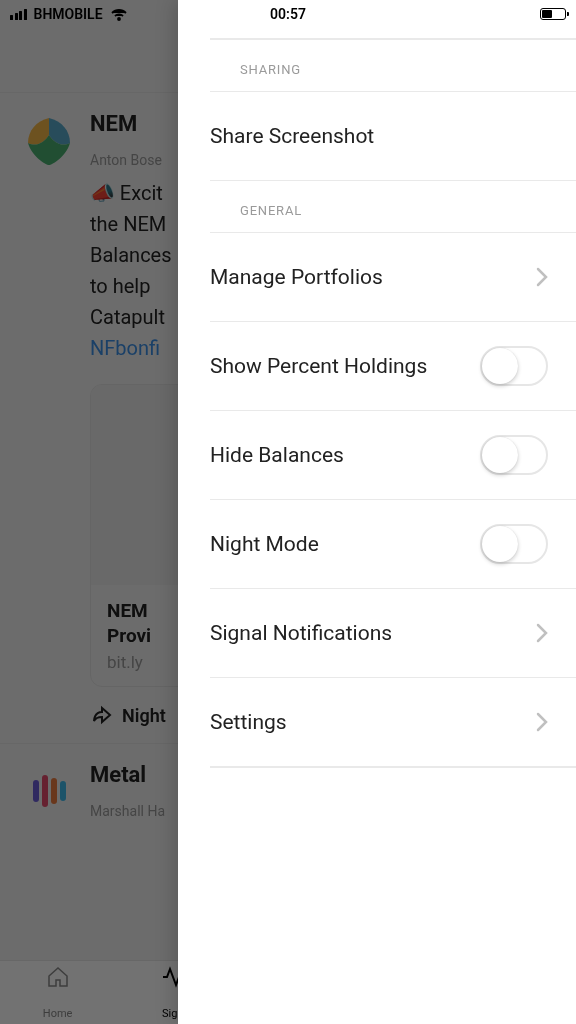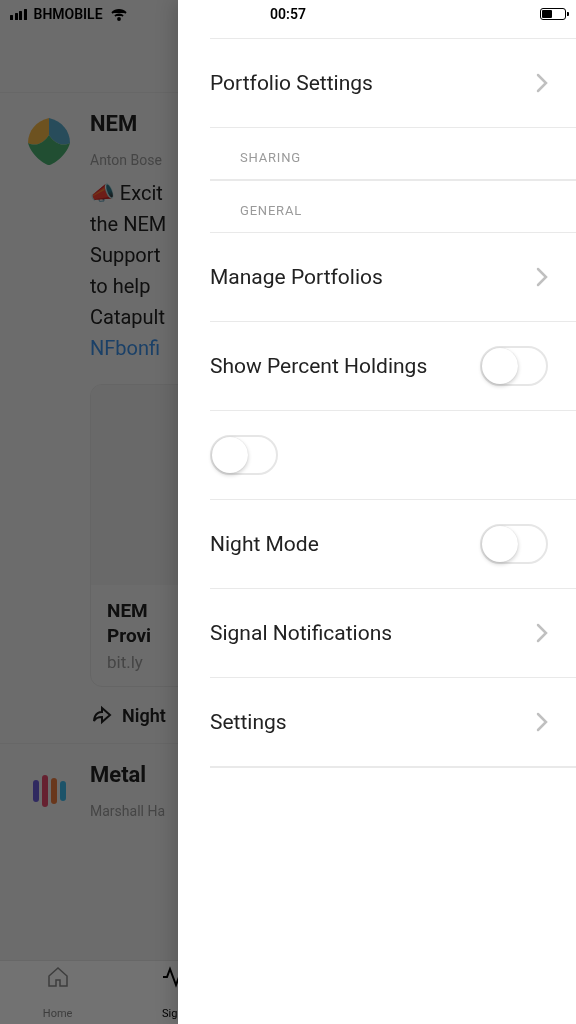--- a/index.html
+++ b/index.html
@@ -213,21 +213,21 @@
       </div>
       <div>
         <div class="coin-title">NEM</div>
         <div class="coin-author">Anton Bose</div>
       </div>
     </div>
     <div class="feed-body">
       <div class="feed-text">
         <span>📣 Excit</span><br>
         <span>the NEM</span><br>
-        <span>Support</span><br>
+        <span>Balances</span><br>
         <span>to help</span><br>
         <span>Catapult</span><br>
         <span class="feed-link-text">NFbonfi</span>
       </div>
       <div class="feed-card">
         <div class="feed-card-img"></div>
         <div class="feed-card-body">
           <div class="feed-card-title">
             <span>NEM</span><br>
             <span>Provi</span>
@@ -278,30 +278,27 @@
     <div class="tab-item"></div>
     <div class="tab-item"></div>
   </div>
 </div>
 
 <div class="overlay"></div>
 
 <div class="side-panel">
   <div class="panel-inner">
     <div class="divider"></div>
-    <div class="row">
-      <span class="row-label">Portfolio Settings</span>
-      <svg class="chevron" width="12" height="20" viewBox="0 0 12 20">
-        <path d="M2 2 L10 10 L2 18" stroke="currentColor" stroke-width="2.5" fill="none" stroke-linecap="round"></path>
-      </svg>
-    </div>
     <div class="divider"></div>
 
     <div class="section-header">SHARING</div>
     <div class="divider"></div>
+    <div class="row">
+      <span class="row-label">Share Screenshot</span>
+    </div>
     <div class="divider"></div>
 
     <div class="section-header">GENERAL</div>
     <div class="divider"></div>
 
     <div class="row">
       <span class="row-label">Manage Portfolios</span>
       <svg class="chevron" width="12" height="20" viewBox="0 0 12 20">
         <path d="M2 2 L10 10 L2 18" stroke="currentColor" stroke-width="2.5" fill="none" stroke-linecap="round"></path>
       </svg>
@@ -310,20 +307,21 @@
 
     <div class="row">
       <span class="row-label">Show Percent Holdings</span>
       <div class="toggle">
         <div class="toggle-knob"></div>
       </div>
     </div>
     <div class="divider"></div>
 
     <div class="row">
+      <span class="row-label">Hide Balances</span>
       <div class="toggle">
         <div class="toggle-knob"></div>
       </div>
     </div>
     <div class="divider"></div>
 
     <div class="row">
       <span class="row-label">Night Mode</span>
       <div class="toggle">
         <div class="toggle-knob"></div>

